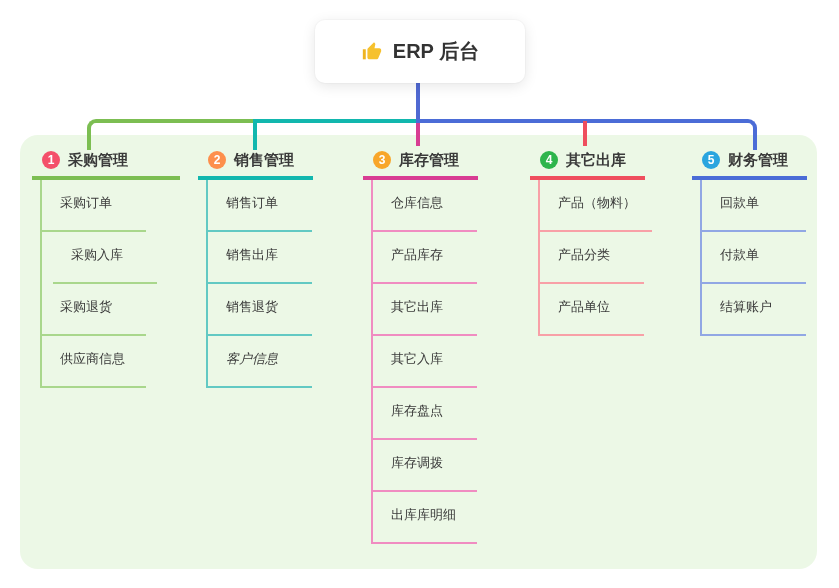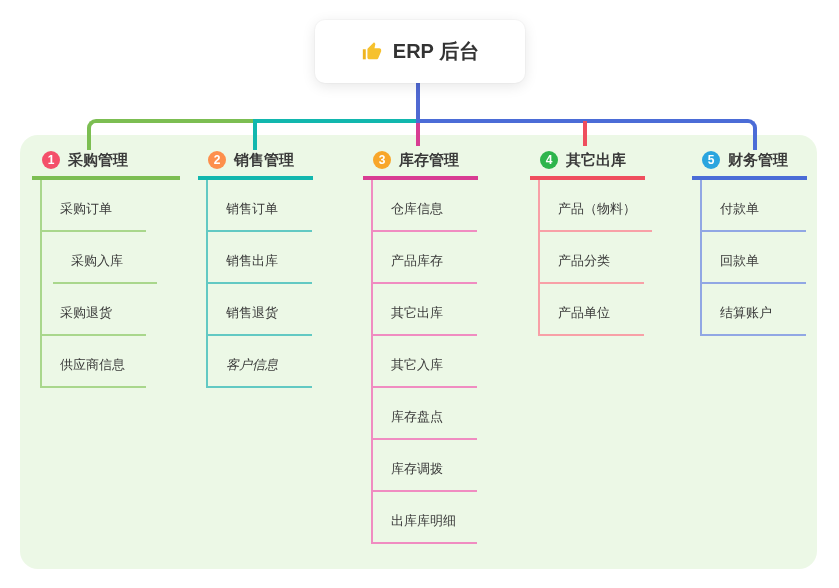--- a/index.html
+++ b/index.html
@@ -36,21 +36,21 @@
   }
   .branch-header .label{font-size:15px;font-weight:600;line-height:22px;white-space:nowrap;}
   .badge{
     width:18px;height:18px;border-radius:50%;flex:0 0 18px;
     color:#fff;font-size:12px;font-weight:600;line-height:18px;text-align:center;
   }
   .children{margin-left:8px;border-left:2px solid;}
   .child{height:52px;border-bottom-width:0;display:flex;align-items:flex-end;}
   .child-node{
     display:inline-block;border-bottom:2px solid;
-    padding:0 16px 13px 18px;font-size:13px;line-height:17px;
+    padding:0 16px 19px 18px;font-size:13px;line-height:17px;
     white-space:nowrap;min-width:70px;cursor:pointer;
   }
 </style>
 </head>
 <body style="background: rgb(255, 255, 255);">
 
 <div class="canvas">
 
   <div class="panel" style="background: rgb(236, 248, 230);"></div>
 
@@ -143,22 +143,22 @@
         </div>
         <div class="child">
           <span class="child-node" style="border-bottom-color: rgb(248, 160, 167);">产品单位</span>
         </div>
       </div></div>
     <div class="branch" style="left: 692px;"><div class="branch-header" style="border-bottom-color: rgb(75, 108, 215); min-width: 115px;">
         <span class="badge" style="background: rgb(42, 165, 223);">5</span>
         <span class="label">财务管理</span>
       </div><div class="children" style="border-left-color: rgb(145, 167, 228);">
         <div class="child">
-          <span class="child-node" style="border-bottom-color: rgb(145, 167, 228);">付款单</span>
+          <span class="child-node" style="border-bottom-color: rgb(145, 167, 228);">回款单</span>
         </div>
         <div class="child">
-          <span class="child-node" style="border-bottom-color: rgb(145, 167, 228);">回款单</span>
+          <span class="child-node" style="border-bottom-color: rgb(145, 167, 228);">付款单</span>
         </div>
         <div class="child">
           <span class="child-node" style="border-bottom-color: rgb(145, 167, 228);">结算账户</span>
         </div>
       </div></div>
   </div>
 
 </body></html>

